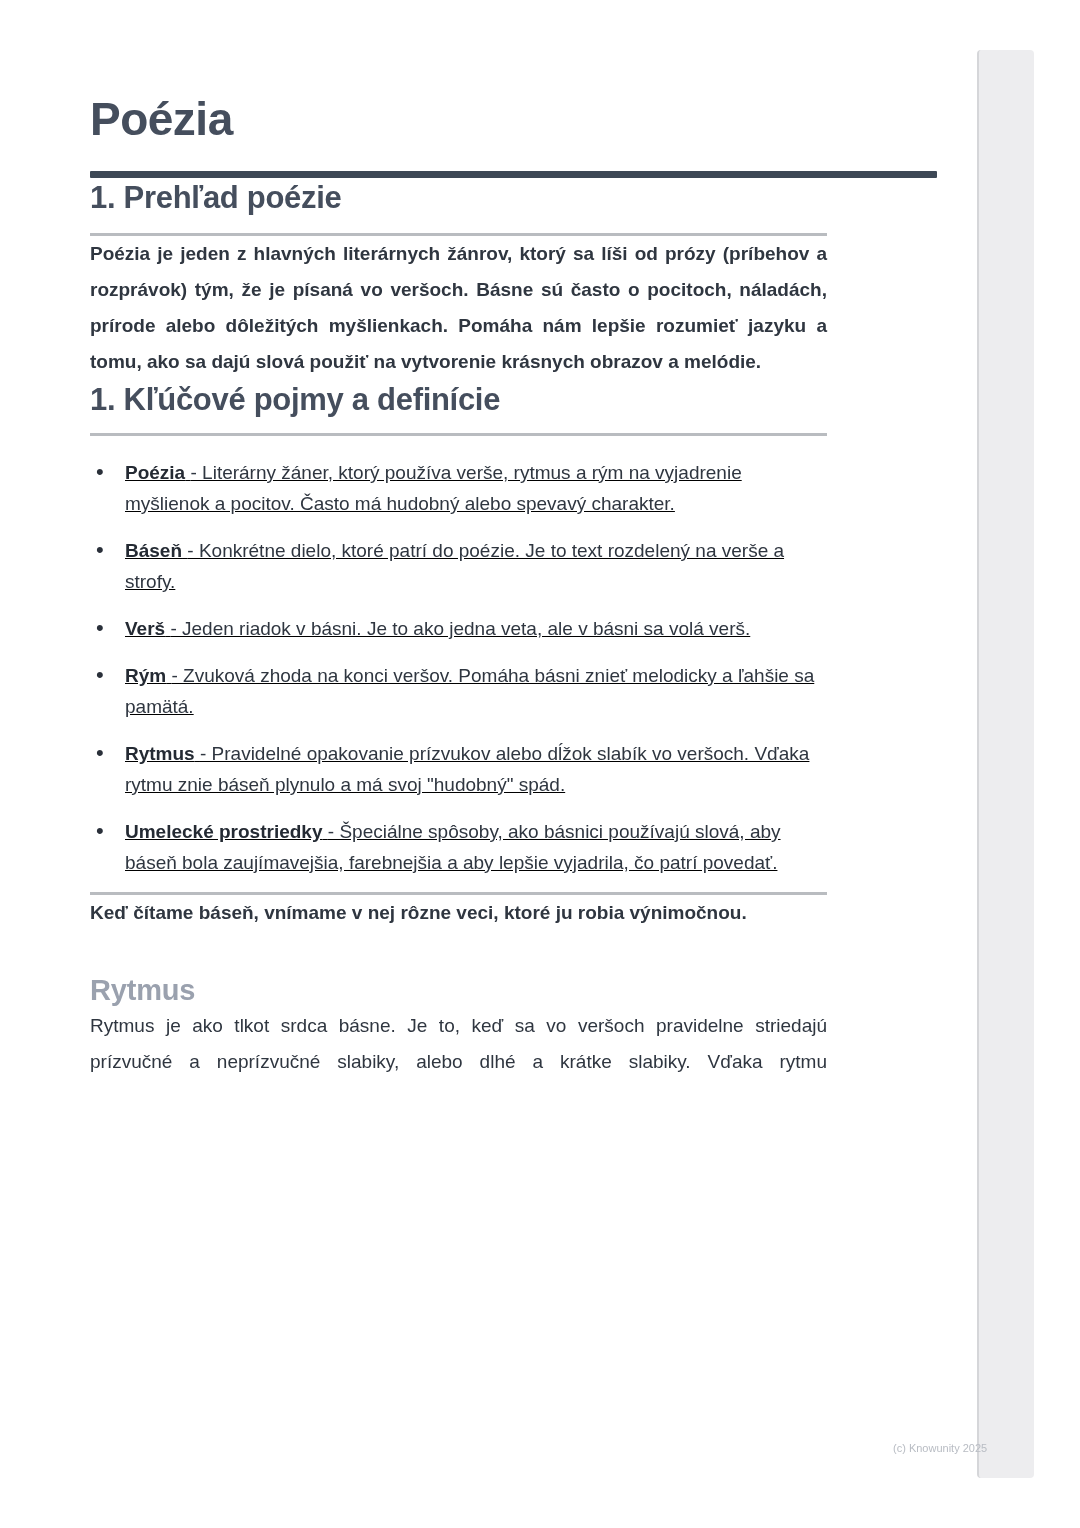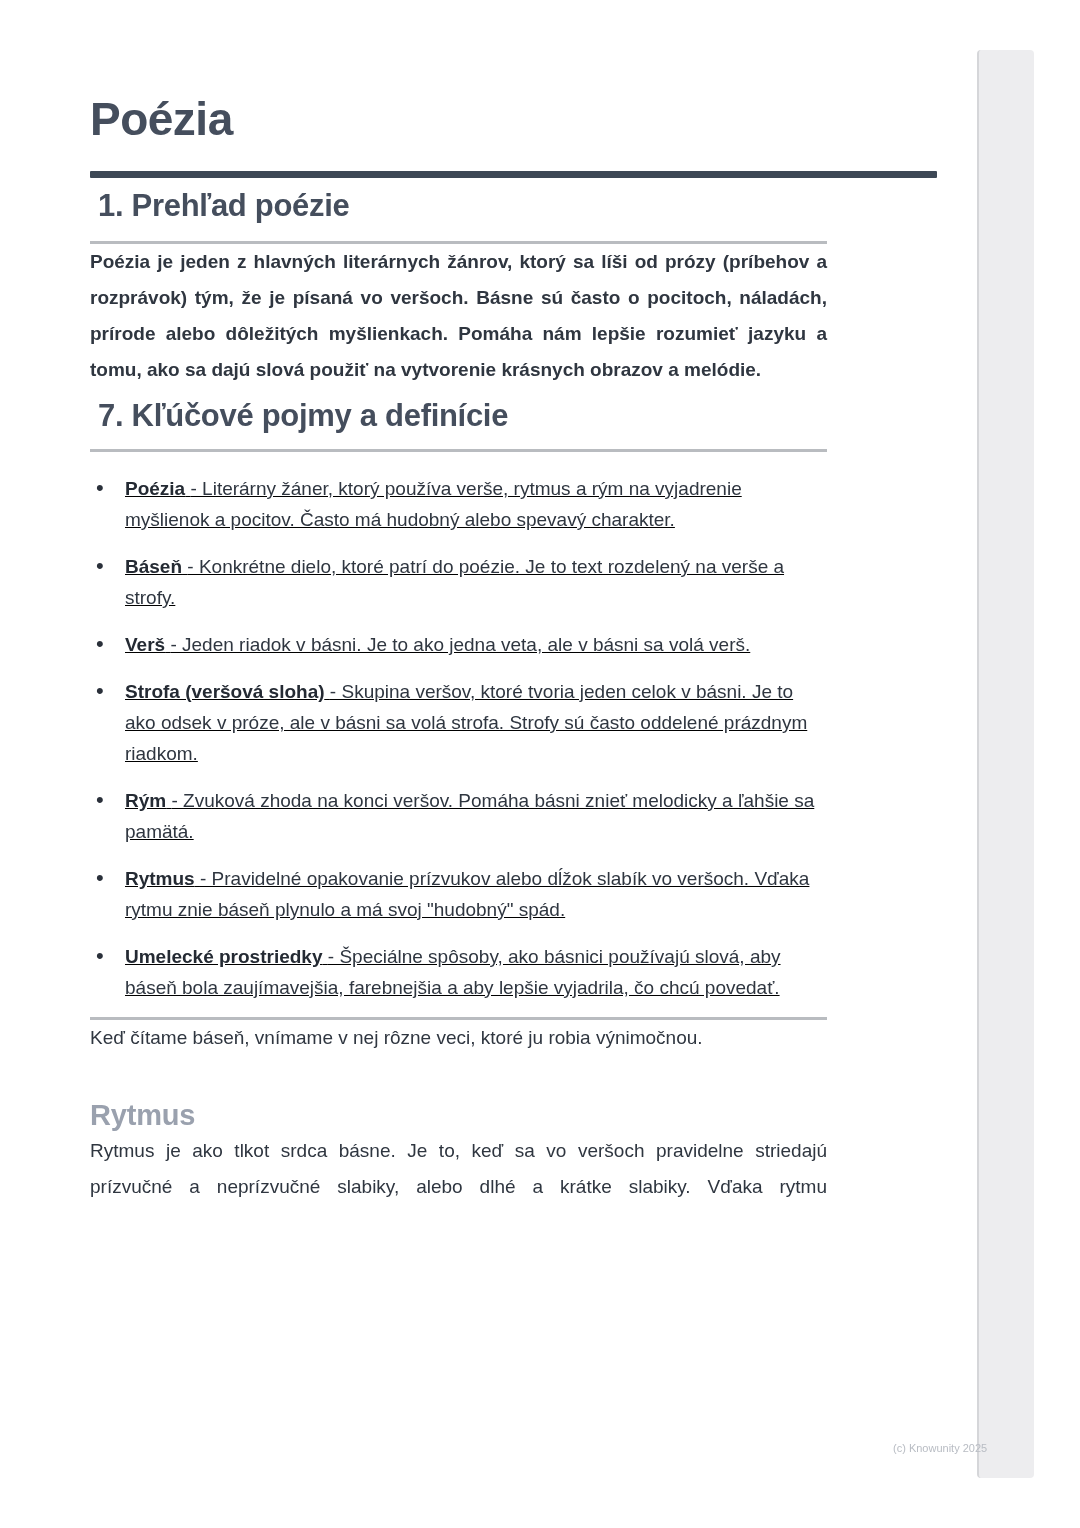--- a/index.html
+++ b/index.html
@@ -26,42 +26,42 @@
     font-weight: 700; letter-spacing: -0.5px;
     color: #454e5d;
   }
   .rule-thick {
     width: 847px; height: 7px;
     background: #3d4855;
     margin-top: 27px;
     border-radius: 1px;
   }
   h2.section-heading {
-    margin: 8px; font-size: 31px; line-height: 39px;
+    margin: 0; font-size: 31px; line-height: 39px;
     font-weight: 700; letter-spacing: -0.3px;
     color: #454e5d;
   }
   .mt-h2-1 { margin-top: 60px; }
   .mt-h2-2 { margin-top: 48px; }
   .mt-h2-3 { margin-top: 47px; }
   .rule-thin {
     width: 737px; height: 3px;
     background: #b9bcc0;
   }
   .mt-rule-1 { margin-top: 16px; }
   .mt-rule-2 { margin-top: 14px; }
   .mt-rule-3 { margin-top: 14px; }
   p.body-text {
     margin: 0; font-size: 19px; line-height: 36px;
     color: #2f3640;
   }
   .justified { text-align: justify; }
   .justify-all { text-align: justify; text-align-last: justify; }
   .mt-p1 { margin-top: 17px; font-weight: bold; }
-  .mt-intro { margin-top: 16px; }
+  .mt-intro { margin-top: 16px; font-weight: bold; }
   .mt-plast { margin-top: 26px; }
   ul.terms-list {
     margin: 21px 0 0 0; padding: 0;
     list-style: none;
     text-decoration: underline;
   }
   ul.terms-list li {
     position: relative;
     padding-left: 35px;
     font-size: 19px; line-height: 31px;
@@ -109,51 +109,47 @@
 
   <div class="content">
 
     <h1 class="doc-title">Poézia</h1>
     <div class="rule-thick"></div>
 
     <h2 class="section-heading mt-h2-1">1. Prehľad poézie</h2>
     <div class="rule-thin mt-rule-1"></div>
     <p class="body-text justified mt-p1">Poézia je jeden z hlavných literárnych žánrov, ktorý sa líši od prózy (príbehov a rozprávok) tým, že je písaná vo veršoch. Básne sú často o pocitoch, náladách, prírode alebo dôležitých myšlienkach. Pomáha nám lepšie rozumieť jazyku a tomu, ako sa dajú slová použiť na vytvorenie krásnych obrazov a melódie.</p>
 
-    <h2 class="section-heading mt-h2-2">7. Kľúčové pojmy a definície</h2>
+    <h2 class="section-heading mt-h2-2">1. Kľúčové pojmy a definície</h2>
     <div class="rule-thin mt-rule-2"></div>
 
     <ul class="terms-list">
       <li>
         <strong>Poézia</strong>
         <span>- Literárny žáner, ktorý používa verše, rytmus a rým na vyjadrenie myšlienok a pocitov. Často má hudobný alebo spevavý charakter.</span>
       </li>
       <li>
         <strong>Báseň</strong>
         <span>- Konkrétne dielo, ktoré patrí do poézie. Je to text rozdelený na verše a strofy.</span>
       </li>
       <li>
         <strong>Verš</strong>
         <span>- Jeden riadok v básni. Je to ako jedna veta, ale v básni sa volá verš.</span>
       </li>
       <li>
-        <strong>Strofa (veršová sloha)</strong>
-        <span>- Skupina veršov, ktoré tvoria jeden celok v básni. Je to ako odsek v próze, ale v básni sa volá strofa. Strofy sú často oddelené prázdnym riadkom.</span>
-      </li>
-      <li>
         <strong>Rým</strong>
         <span>- Zvuková zhoda na konci veršov. Pomáha básni znieť melodicky a ľahšie sa pamätá.</span>
       </li>
       <li>
         <strong>Rytmus</strong>
         <span>- Pravidelné opakovanie prízvukov alebo dĺžok slabík vo veršoch. Vďaka rytmu znie báseň plynulo a má svoj "hudobný" spád.</span>
       </li>
       <li>
         <strong>Umelecké prostriedky</strong>
-        <span>- Špeciálne spôsoby, ako básnici používajú slová, aby báseň bola zaujímavejšia, farebnejšia a aby lepšie vyjadrila, čo chcú povedať.</span>
+        <span>- Špeciálne spôsoby, ako básnici používajú slová, aby báseň bola zaujímavejšia, farebnejšia a aby lepšie vyjadrila, čo patrí povedať.</span>
       </li>
     </ul>
 
     <div class="rule-thin mt-rule-3"></div>
     <p class="body-text mt-intro">Keď čítame báseň, vnímame v nej rôzne veci, ktoré ju robia výnimočnou.</p>
 
     <h3 class="sub-heading">Rytmus</h3>
     <p class="body-text justify-all mt-plast">Rytmus je ako tlkot srdca básne. Je to, keď sa vo veršoch pravidelne striedajú prízvučné a neprízvučné slabiky, alebo dlhé a krátke slabiky. Vďaka rytmu</p>
 
   </div>

